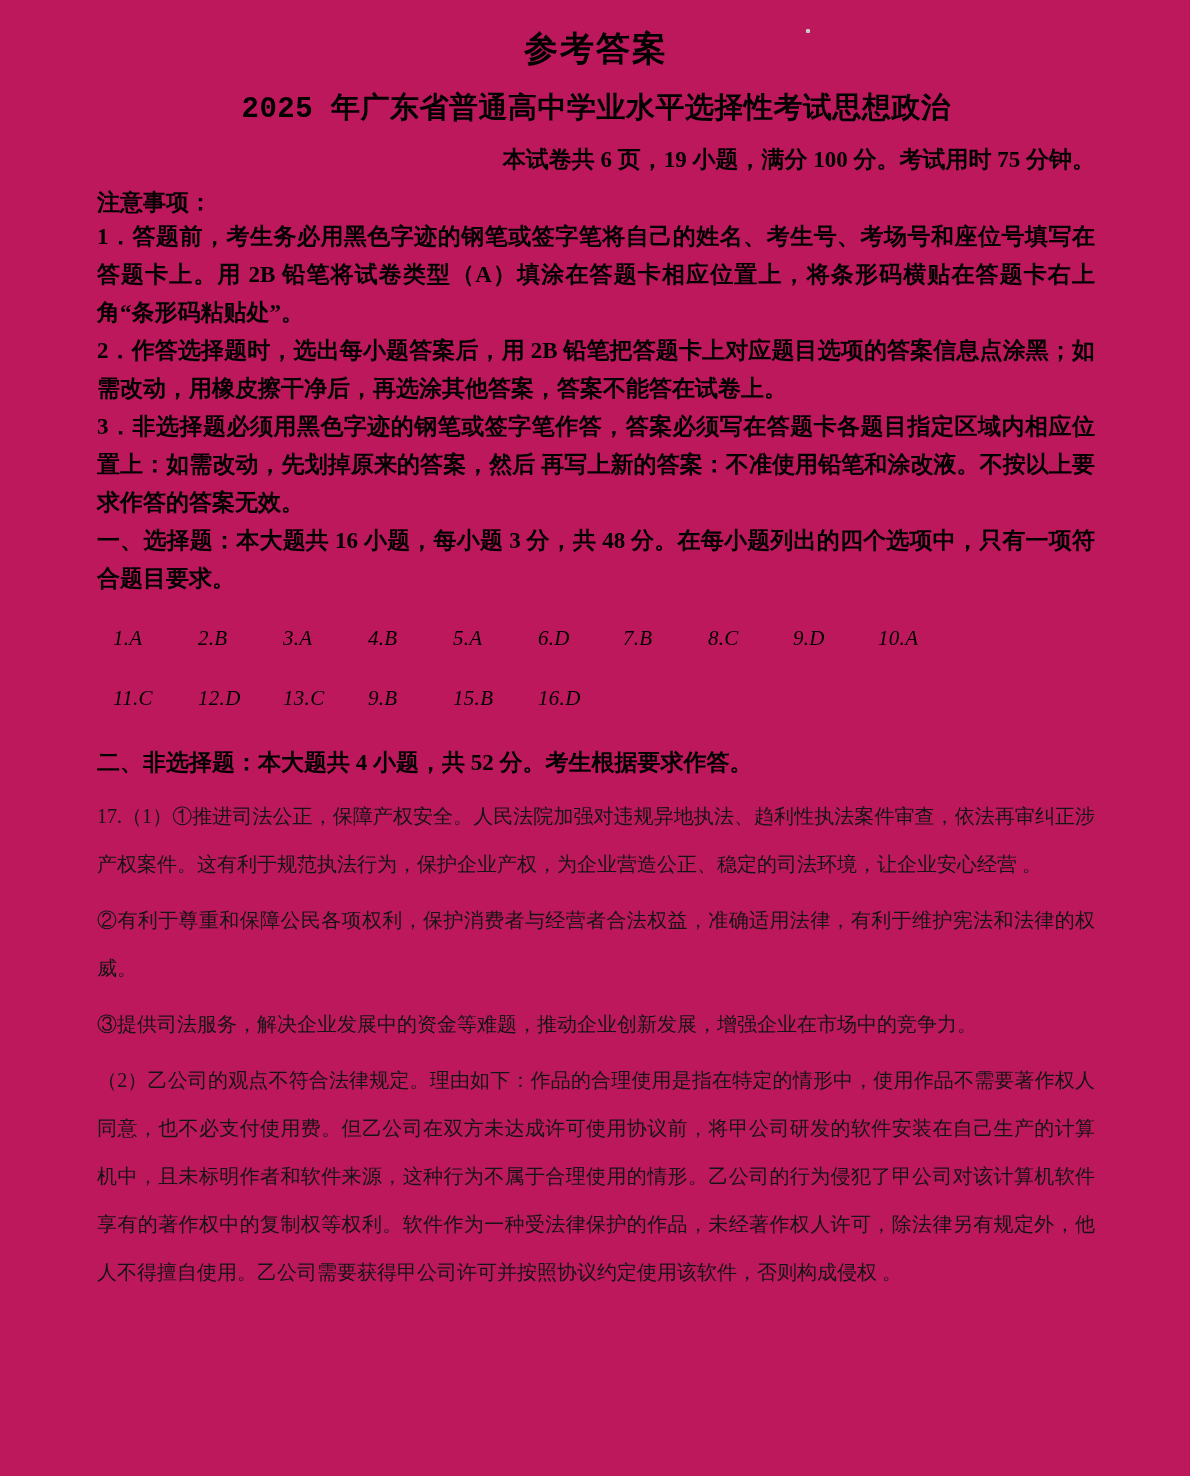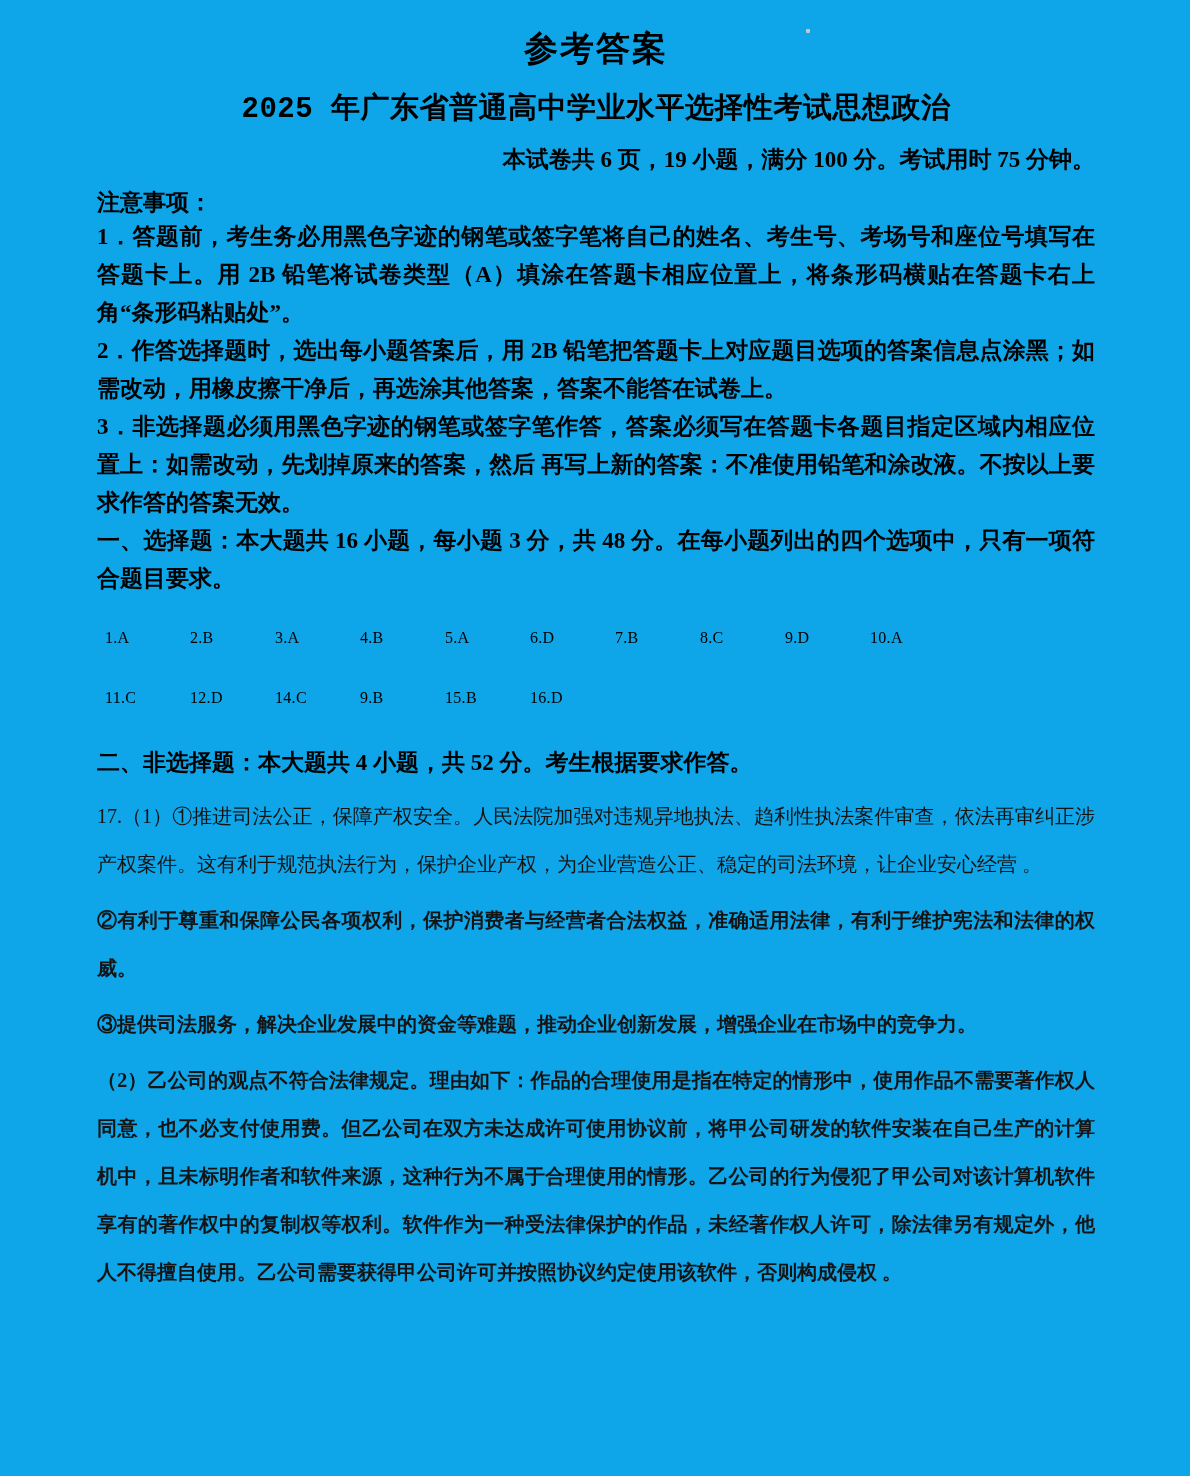--- a/index.html
+++ b/index.html
@@ -8,21 +8,21 @@
     background: #ffffff;
   }
   body {
     font-family: "Liberation Serif", "DejaVu Serif", serif;
     color: #000000;
   }
   #page {
     position: relative;
     width: 1190px;
     height: 1476px;
-    background: #0ea5e9;
+    background: #be185d;
     overflow: hidden;
   }
   .content {
     position: absolute;
     left: 97px;
     top: 0;
     width: 998px;
   }
 
   
@@ -71,26 +71,27 @@
     font-size: 23px;
     font-weight: 700;
     line-height: 38px;
     margin: 0;
     text-align: justify;
     text-justify: inter-ideograph;
   }
 
   
   .answer-row {
-    margin: 8px;
-    font-size: 16px;
+    margin: 16px;
+    font-size: 21px;
     font-weight: 400;
     line-height: 28px;
     letter-spacing: 0.3px;
     white-space: nowrap;
+    font-style: italic;
   }
   .answer-row.first { margin-top: 26px; }
   .answer-row.second { margin-top: 32px; }
   .answer-cell {
     display: inline-block;
     width: 85px;
   }
 
   .section-head-2 {
     font-size: 23px;
@@ -102,21 +103,21 @@
   
   .ans-para {
     font-size: 20px;
     font-weight: 400;
     line-height: 48px;
     margin: 14px 0 0 0;
     text-align: justify;
     text-justify: inter-ideograph;
     color: #141414;
   }
-  .ans-para.tight { margin-top: 8px; font-weight: bold; }
+  .ans-para.tight { margin-top: 8px; }
 
   
   .footer {
     position: absolute;
     left: 0;
     top: 1437px;
     width: 1190px;
     text-align: center;
     font-size: 19px;
     font-weight: 400;
@@ -155,21 +156,21 @@
     <p class="notice-item">2．作答选择题时，选出每小题答案后，用 2B 铅笔把答题卡上对应题目选项的答案信息点涂黑；如需改动，用橡皮擦干净后，再选涂其他答案，答案不能答在试卷上。</p>
     <p class="notice-item">3．非选择题必须用黑色字迹的钢笔或签字笔作答，答案必须写在答题卡各题目指定区域内相应位置上：如需改动，先划掉原来的答案，然后 再写上新的答案：不准使用铅笔和涂改液。不按以上要求作答的答案无效。</p>
 
     <p class="section-head">一、选择题：本大题共 16 小题，每小题 3 分，共 48 分。在每小题列出的四个选项中，只有一项符合题目要求。</p>
 
     <p class="answer-row first">
       <span class="answer-cell">1.A</span><span class="answer-cell">2.B</span><span class="answer-cell">3.A</span><span class="answer-cell">4.B</span><span class="answer-cell">5.A</span><span class="answer-cell">6.D</span><span class="answer-cell">7.B</span><span class="answer-cell">8.C</span><span class="answer-cell">9.D</span><span class="answer-cell">10.A</span>
     </p>
 
     <p class="answer-row second">
-      <span class="answer-cell">11.C</span><span class="answer-cell">12.D</span><span class="answer-cell">14.C</span><span class="answer-cell">9.B</span><span class="answer-cell">15.B</span><span class="answer-cell">16.D</span>
+      <span class="answer-cell">11.C</span><span class="answer-cell">12.D</span><span class="answer-cell">13.C</span><span class="answer-cell">9.B</span><span class="answer-cell">15.B</span><span class="answer-cell">16.D</span>
     </p>
 
     <p class="section-head-2">二、非选择题：本大题共 4 小题，共 52 分。考生根据要求作答。</p>
 
     <p class="ans-para">17.（1）①推进司法公正，保障产权安全。人民法院加强对违规异地执法、趋利性执法案件审查，依法再审纠正涉产权案件。这有利于规范执法行为，保护企业产权，为企业营造公正、稳定的司法环境，让企业安心经营 。</p>
     <p class="ans-para tight">②有利于尊重和保障公民各项权利，保护消费者与经营者合法权益，准确适用法律，有利于维护宪法和法律的权威。</p>
     <p class="ans-para tight">③提供司法服务，解决企业发展中的资金等难题，推动企业创新发展，增强企业在市场中的竞争力。</p>
     <p class="ans-para tight">（2）乙公司的观点不符合法律规定。理由如下：作品的合理使用是指在特定的情形中，使用作品不需要著作权人同意，也不必支付使用费。但乙公司在双方未达成许可使用协议前，将甲公司研发的软件安装在自己生产的计算机中，且未标明作者和软件来源，这种行为不属于合理使用的情形。乙公司的行为侵犯了甲公司对该计算机软件享有的著作权中的复制权等权利。软件作为一种受法律保护的作品，未经著作权人许可，除法律另有规定外，他人不得擅自使用。乙公司需要获得甲公司许可并按照协议约定使用该软件，否则构成侵权 。</p>
 
   </div>

